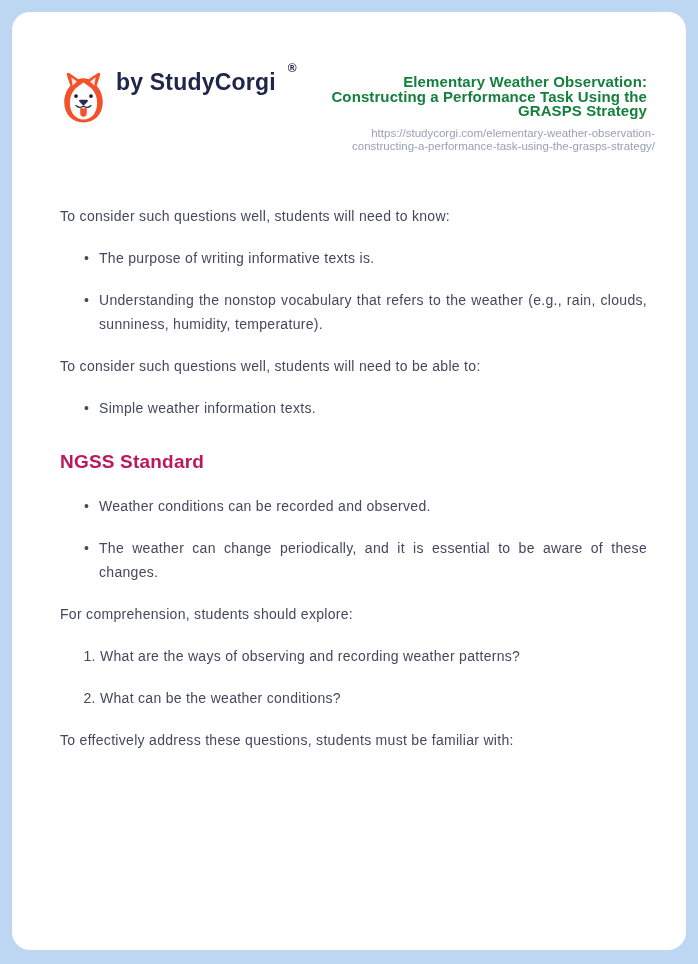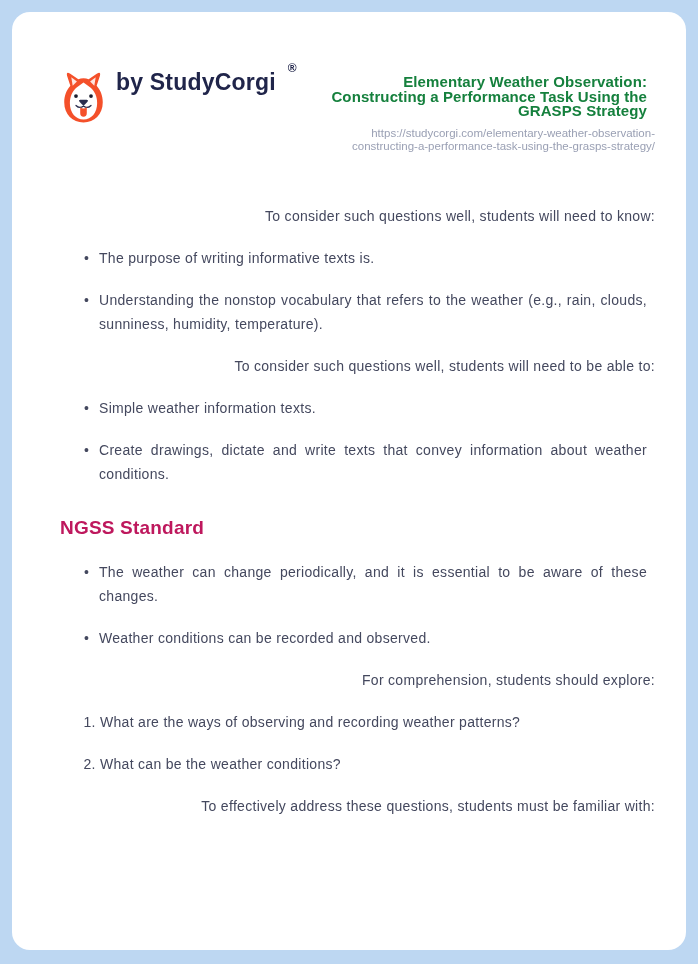--- a/index.html
+++ b/index.html
@@ -75,21 +75,21 @@
   
   .content {
     margin-top: 50px;
     color: #44485e;
     font-size: 14px;
     line-height: 24px;
     letter-spacing: 0.3px;
   }
   .content p {
     margin: 18px 0;
-    text-align: right;
+    text-align: left;
   }
   .content ol {
     margin: 18px 0;
     padding-left: 40px;
     list-style: decimal;
   }
   .content ol li {
     margin-bottom: 18px;
     padding-right: 8px;
     text-align: justify;
@@ -168,29 +168,28 @@
 
     <ul>
       <li>The purpose of writing informative texts is.</li>
       <li>Understanding the nonstop vocabulary that refers to the weather (e.g., rain, clouds, sunniness, humidity, temperature).</li>
     </ul>
 
     <p>To consider such questions well, students will need to be able to:</p>
 
     <ul>
       <li>Simple weather information texts.</li>
-      <li>Create drawings, dictate and write texts that convey information about weather conditions.</li>
     </ul>
 
     <h2>NGSS Standard</h2>
 
 
     <ul>
+      <li>Weather conditions can be recorded and observed.</li>
       <li>The weather can change periodically, and it is essential to be aware of these changes.</li>
-      <li>Weather conditions can be recorded and observed.</li>
     </ul>
 
     <p>For comprehension, students should explore:</p>
 
     <ol>
       <li>What are the ways of observing and recording weather patterns?</li>
       <li>What can be the weather conditions?</li>
     </ol>
 
     <p>To effectively address these questions, students must be familiar with:</p>

